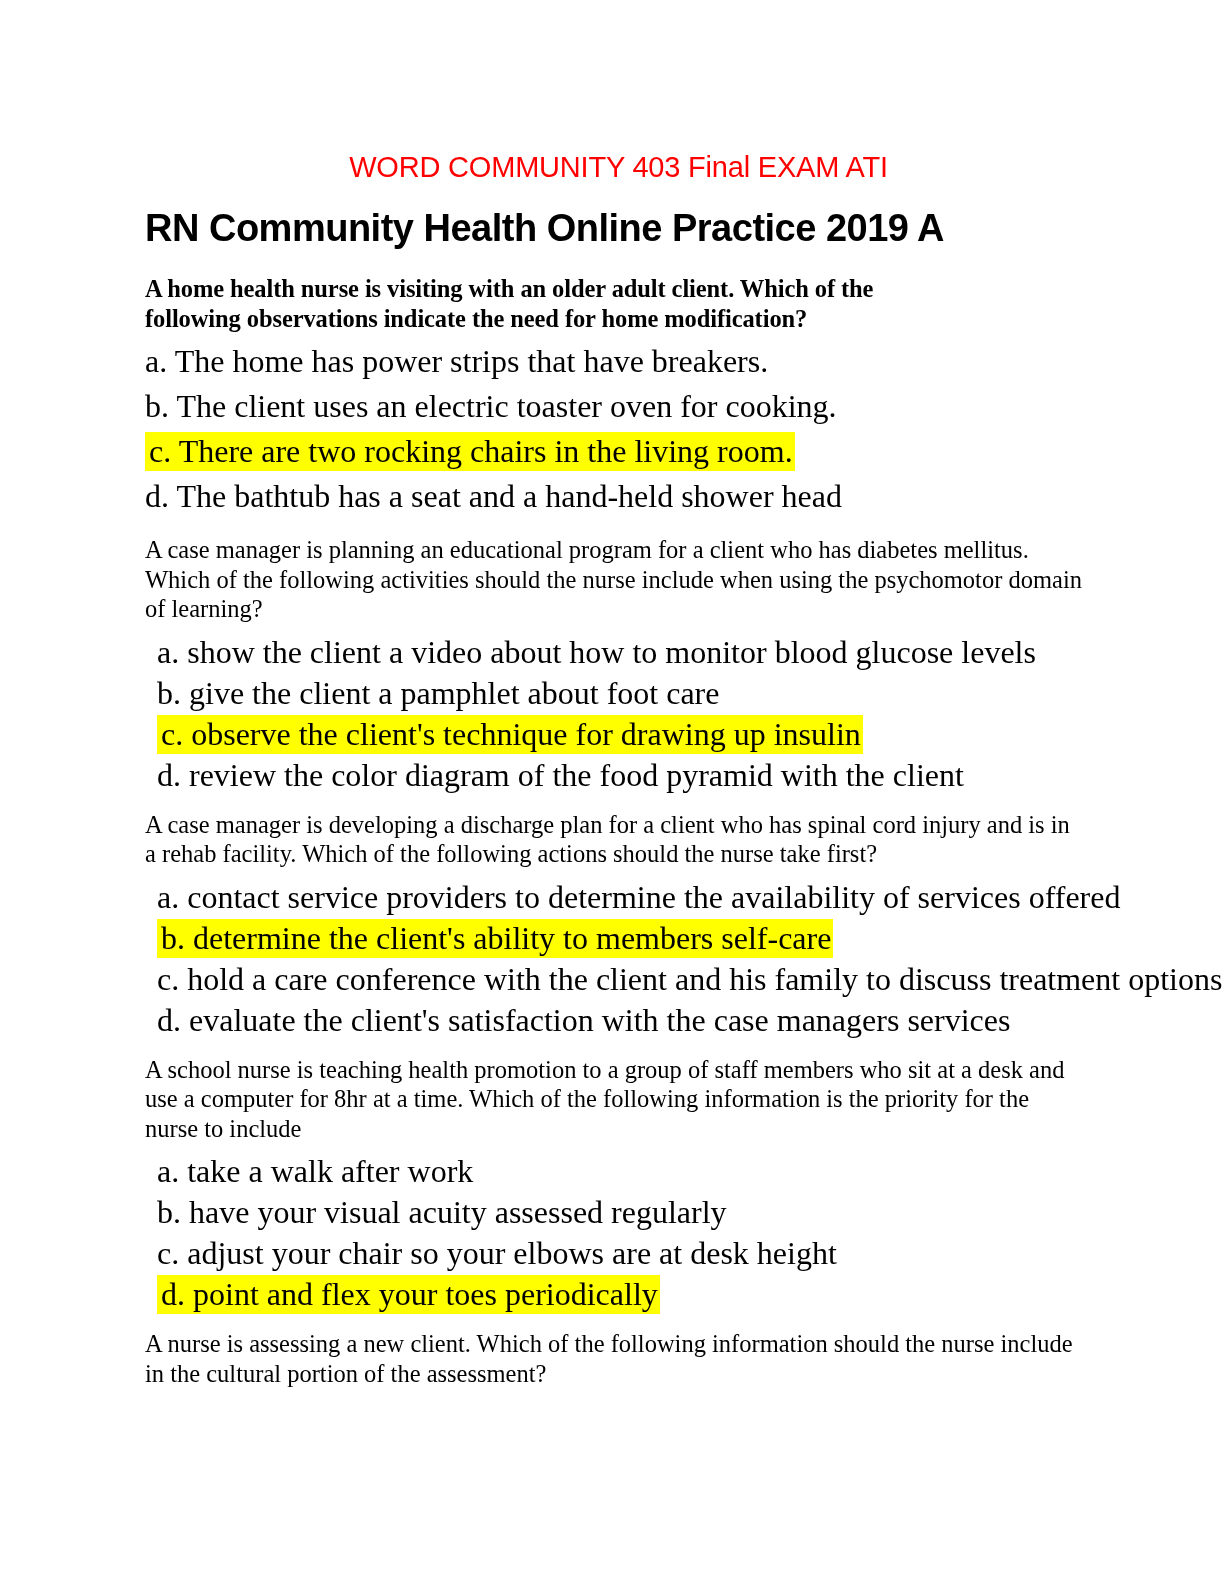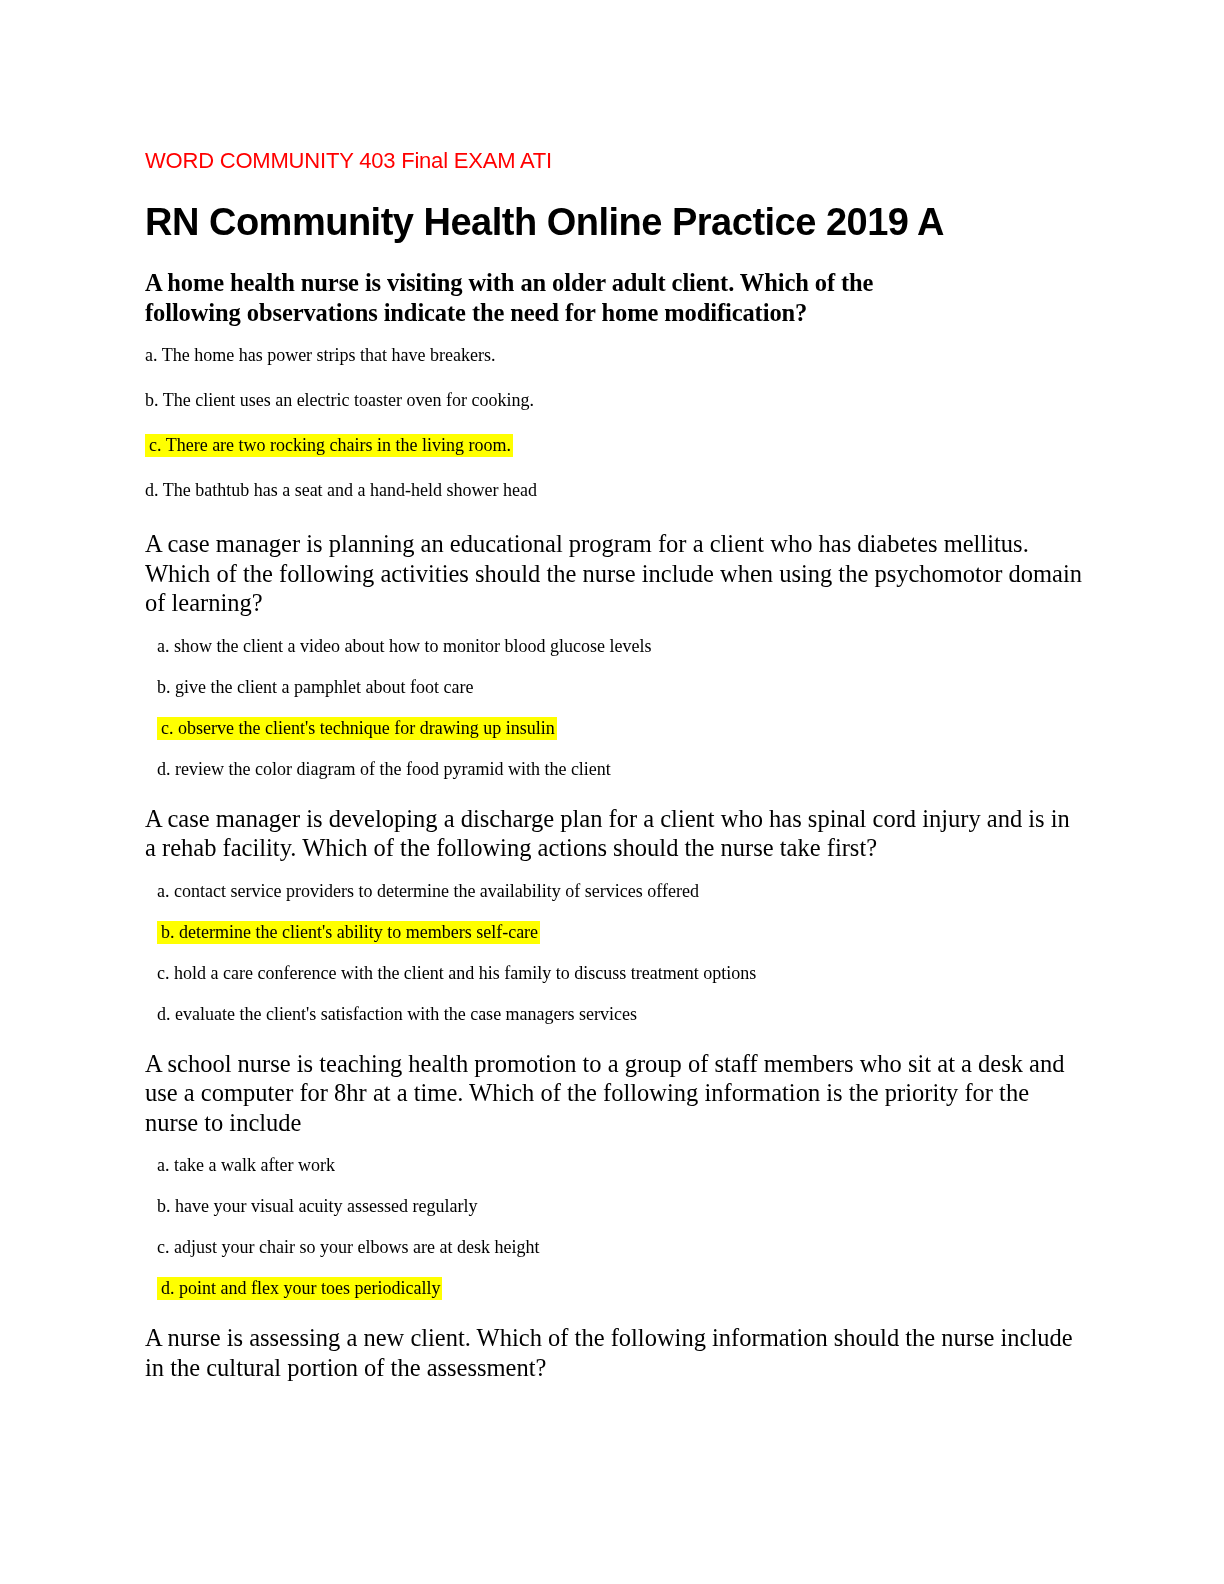--- a/index.html
+++ b/index.html
@@ -21,27 +21,28 @@
     width: 1224px;
     height: 1584px;
     background: #ffffff;
     box-sizing: border-box;
     padding: 140px 132px 0 145px;
   }
 
   
   .doc-kicker {
     font-family: "Liberation Sans", "DejaVu Sans", sans-serif;
-    font-size: 22px;
+    font-size: 29px;
     line-height: 34px;
     font-weight: 400;
     letter-spacing: -0.2px;
     color: #ff0000;
-    margin: 4px 0 22px 0;
+    margin: 10px 0 22px 0;
     white-space: nowrap;
+    text-align: center;
   }
   .doc-title {
     font-family: "Liberation Sans", "DejaVu Sans", sans-serif;
     font-size: 38px;
     line-height: 44px;
     font-weight: 700;
     letter-spacing: -0.5px;
     color: #000000;
     margin: 0 0 24px 0;
     white-space: nowrap;
@@ -72,21 +73,21 @@
   }
   .options.spaced .option:last-child {
     margin-bottom: 0;
   }
   
   .options.tight .option {
     margin: 12px;
   }
 
   .option {
-    font-size: 18px;
+    font-size: 32px;
     line-height: 29px;
     white-space: nowrap;
   }
   .option .opt-text {
     display: inline;
   }
   .option.is-highlighted .opt-text {
     background-color: #ffff00;
     box-decoration-break: clone;
     -webkit-box-decoration-break: clone;

